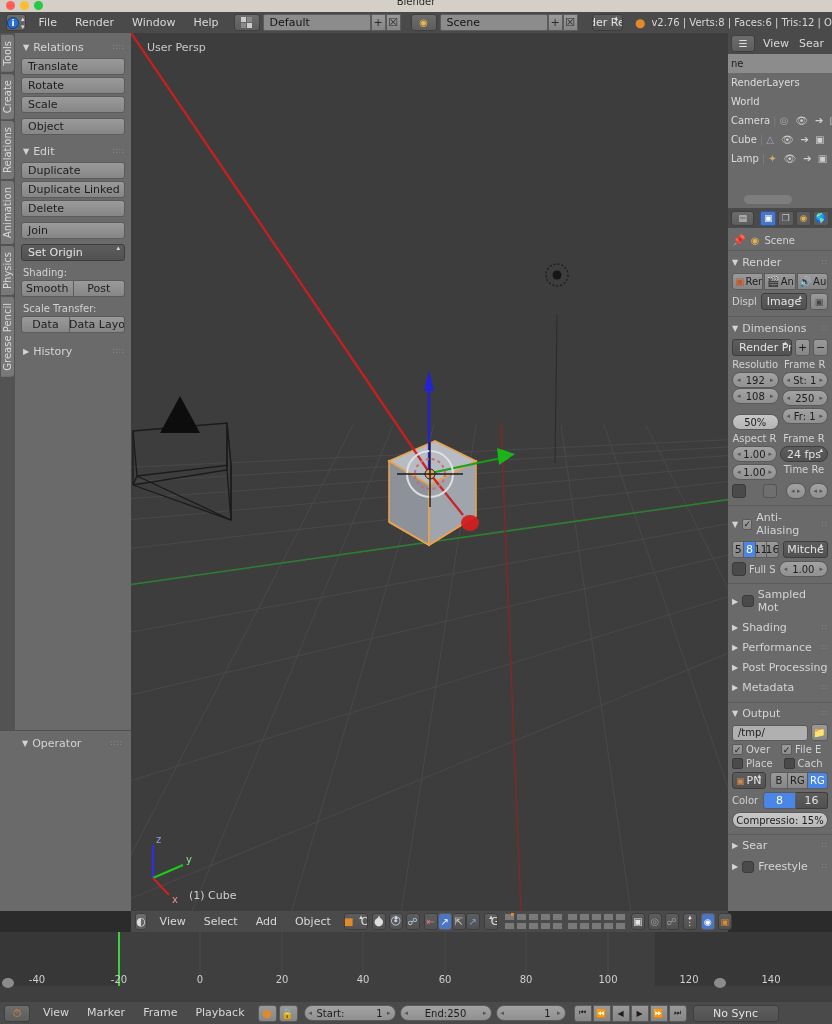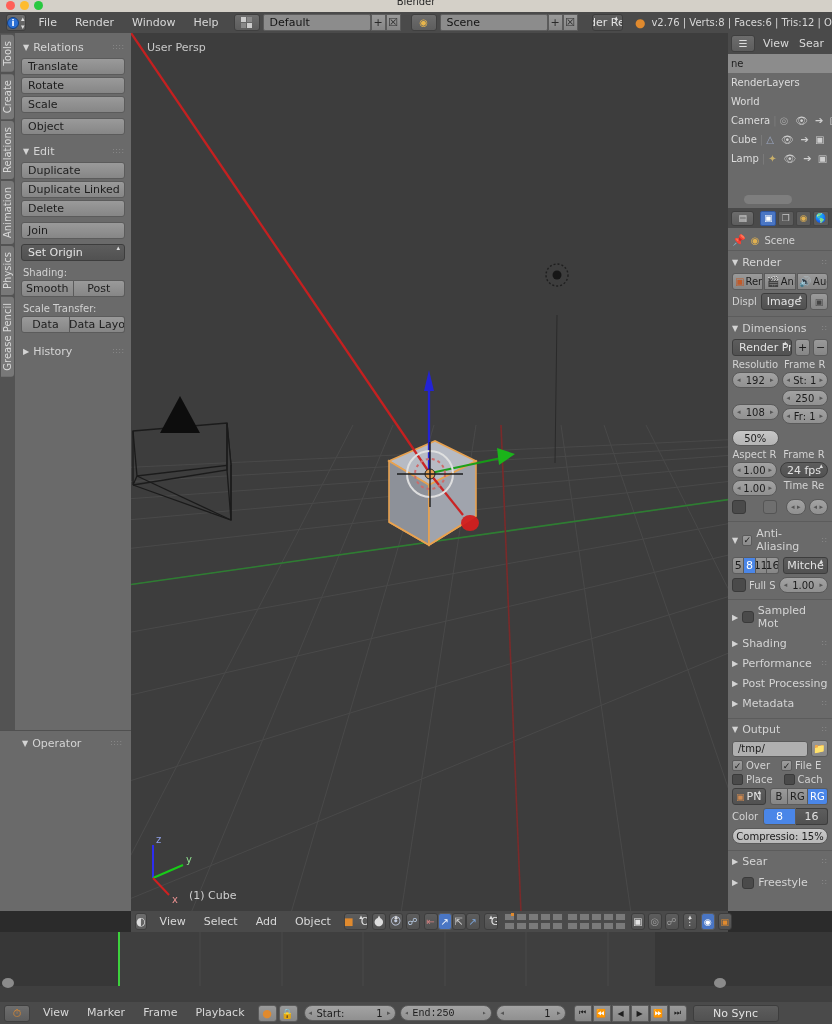--- a/index.html
+++ b/index.html
@@ -476,21 +476,21 @@
       <span class="grip">∷</span>
     </div>
     <div class="row" style="margin-top:4px;">
       <div class="btn dark spin" style="position:relative;flex:1;">Render Pr...</div>
       <div class="btn" style="width:15px;justify-content:center;">+</div>
       <div class="btn" style="width:15px;justify-content:center;">−</div>
     </div>
     <div class="row" style="align-items:flex-start;">
       <div style="flex:1">
         <div class="lbl" style="text-align:center;margin-bottom:2px;">Resolutio</div>
-        <div class="num" style="margin-bottom:16px;">192</div>
+        <div class="num" style="margin-bottom:0;">192</div>
         <div class="num" style="margin-bottom:10px;">108</div>
         <div class="num plain" style="background:linear-gradient(#c7c7c7,#b4b4b4)">50%</div>
       </div>
       <div style="flex:1">
         <div class="lbl" style="text-align:center;margin-bottom:2px;">Frame R</div>
         <div class="num" style="margin-bottom:2px;">St: 1</div>
         <div class="num" style="margin-bottom:2px;">250</div>
         <div class="num">Fr: 1</div>
       </div>
     </div>
@@ -640,20 +640,32 @@
         <line x1="526" y1="0" x2="526" y2="54"></line>
           <line x1="608" y1="0" x2="608" y2="54"></line>
         <line x1="689" y1="0" x2="689" y2="54"></line>
           <line x1="771" y1="0" x2="771" y2="54"></line>
       </g>
       <rect x="0" y="0" width="119" height="54" fill="#373737"></rect>
       <rect x="655" y="0" width="177" height="54" fill="#373737"></rect>
       <line x1="119" y1="0" x2="119" y2="54" stroke="#3dd13d" stroke-width="2"></line>
     </svg>
   </div>
+  <div id="tlruler">
+    <span class="tick" style="left:37px">-40</span>
+    <span class="tick" style="left:119px">-20</span>
+    <span class="tick" style="left:200px">0</span>
+    <span class="tick" style="left:282px">20</span>
+    <span class="tick" style="left:363px">40</span>
+    <span class="tick" style="left:445px">60</span>
+    <span class="tick" style="left:526px">80</span>
+    <span class="tick" style="left:608px">100</span>
+    <span class="tick" style="left:689px">120</span>
+    <span class="tick" style="left:771px">140</span>
+  </div>
   <div class="scrollbar" style="left:2px;top:46px;width:12px;border-radius:50%;height:10px;background:#8b8b8b;"></div>
   <div class="scrollbar" style="left:714px;top:46px;width:12px;border-radius:50%;height:10px;background:#8b8b8b;"></div>
 </div>
 
 <div id="tlfooter">
   <div class="editorsel" style="margin-left:4px;">
     <span style="font-size:11px;color:#e08a2e;">⏱</span>
   </div>
   <span class="menu">View</span>
   <span class="menu">Marker</span>
@@ -664,21 +676,21 @@
     <span style="color:#e08a2e;font-size:11px;">●</span>
   </div>
   <div class="btn" style="width:19px;margin-left:2px;justify-content:center;">
     <span style="color:#3a3a3a;font-size:10px;">🔒</span>
   </div>
 
   <div class="num" style="width:92px;margin-left:6px;justify-content:space-between;padding:0 12px;">
     <span>Start:</span>
     <span>1</span>
   </div>
-  <div class="num" style="width:92px;margin-left:4px;justify-content:flex-start;padding:0 12px;font-family:Liberation Mono, monospace;">
+  <div class="num" style="width:92px;margin-left:4px;justify-content:center;padding:0 12px;">
     <span>End:</span>
     <span>250</span>
   </div>
   <div class="num" style="width:70px;margin-left:4px;justify-content:flex-end;padding-right:14px;">1</div>
 
   <div style="display:flex;margin-left:8px;gap:1px;">
     <div class="btn" style="width:18px;justify-content:center;padding:0;border-radius:3px 0 0 3px;">
         <span style="font-size:8px">⏮</span>
       </div>
     <div class="btn" style="width:18px;justify-content:center;padding:0;border-radius:0;">

